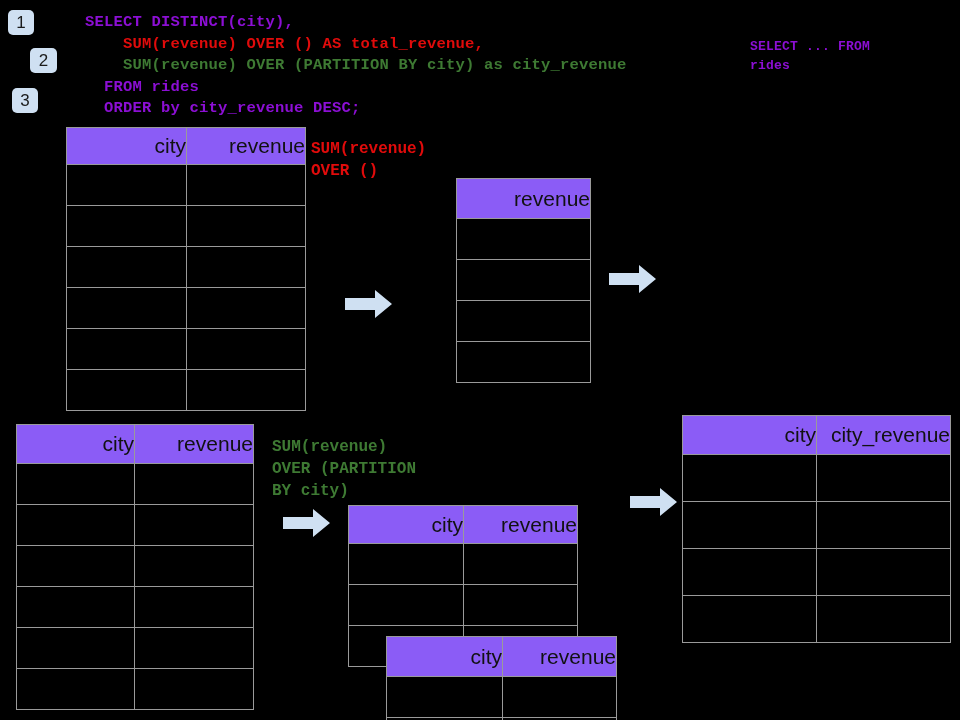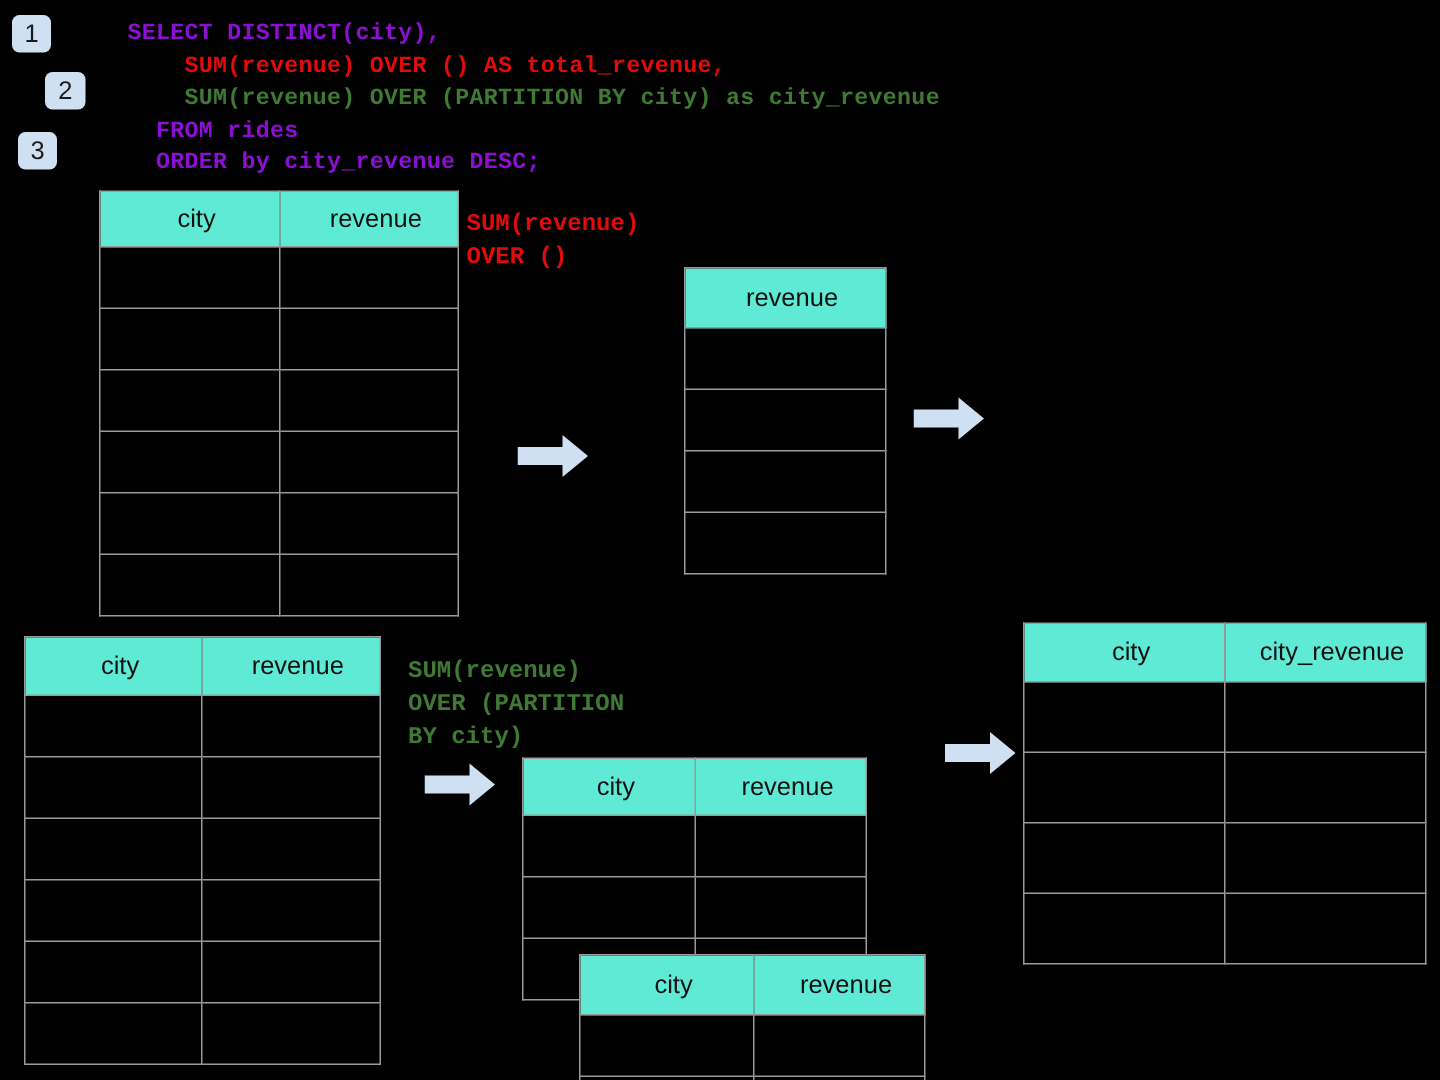--- a/index.html
+++ b/index.html
@@ -60,26 +60,26 @@
     table-layout: fixed;
     background: #000000;
   }
   .tbl td, .tbl th {
     border: 1px solid #9a9a9a;
     padding: 0;
     margin: 0;
     background: #000000;
   }
   .tbl th {
-    background: #5eead4;
+    background: #8b5cf6;
     color: #111111;
     font-family: "Liberation Sans", sans-serif;
     font-weight: normal;
-    font-size: 17px;
-    text-align: center;
+    font-size: 21px;
+    text-align: right;
     padding-left: 9px;
     vertical-align: middle;
   }
 
   
   .arrow {
     position: absolute;
   }
 </style>
 </head>
@@ -88,20 +88,21 @@
 <div id="canvas">
 
   <div id="badges-layer">
       <div class="badge" style="left: 8px; top: 10px; width: 26px; height: 25px; background: rgb(207, 224, 242);">1</div>
       <div class="badge" style="left: 30px; top: 48px; width: 27px; height: 25px; background: rgb(207, 224, 242);">2</div>
       <div class="badge" style="left: 12px; top: 88px; width: 26px; height: 25px; background: rgb(207, 224, 242);">3</div>
     </div>
 
   <div class="code" id="sql-block" style="left:85px; top:12px;"><div class="code-line" style="color: rgb(140, 15, 212);">SELECT DISTINCT(city),</div><div class="code-line" style="color: rgb(224, 11, 11);">    SUM(revenue) OVER () AS total_revenue,</div><div class="code-line" style="color: rgb(62, 122, 51);">    SUM(revenue) OVER (PARTITION BY city) as city_revenue</div><div class="code-line" style="color: rgb(140, 15, 212);">  FROM rides</div><div class="code-line" style="color: rgb(140, 15, 212);">  ORDER by city_revenue DESC;</div></div>
 
+  <div class="code" id="side-note" style="left: 750px; top: 37px; color: rgb(140, 15, 212); font-size: 13px; line-height: 19px;"><div class="code-line">SELECT ... FROM</div><div class="code-line">rides</div></div>
 
   <div id="annots-layer">
       <div class="annot" style="left: 311px; top: 138px; color: rgb(224, 11, 11);">SUM(revenue)
 OVER ()</div>
       <div class="annot" style="left: 272px; top: 436px; color: rgb(62, 122, 51);">SUM(revenue)
 OVER (PARTITION
 BY city)</div>
     </div>
 
   <div id="tables-layer">

